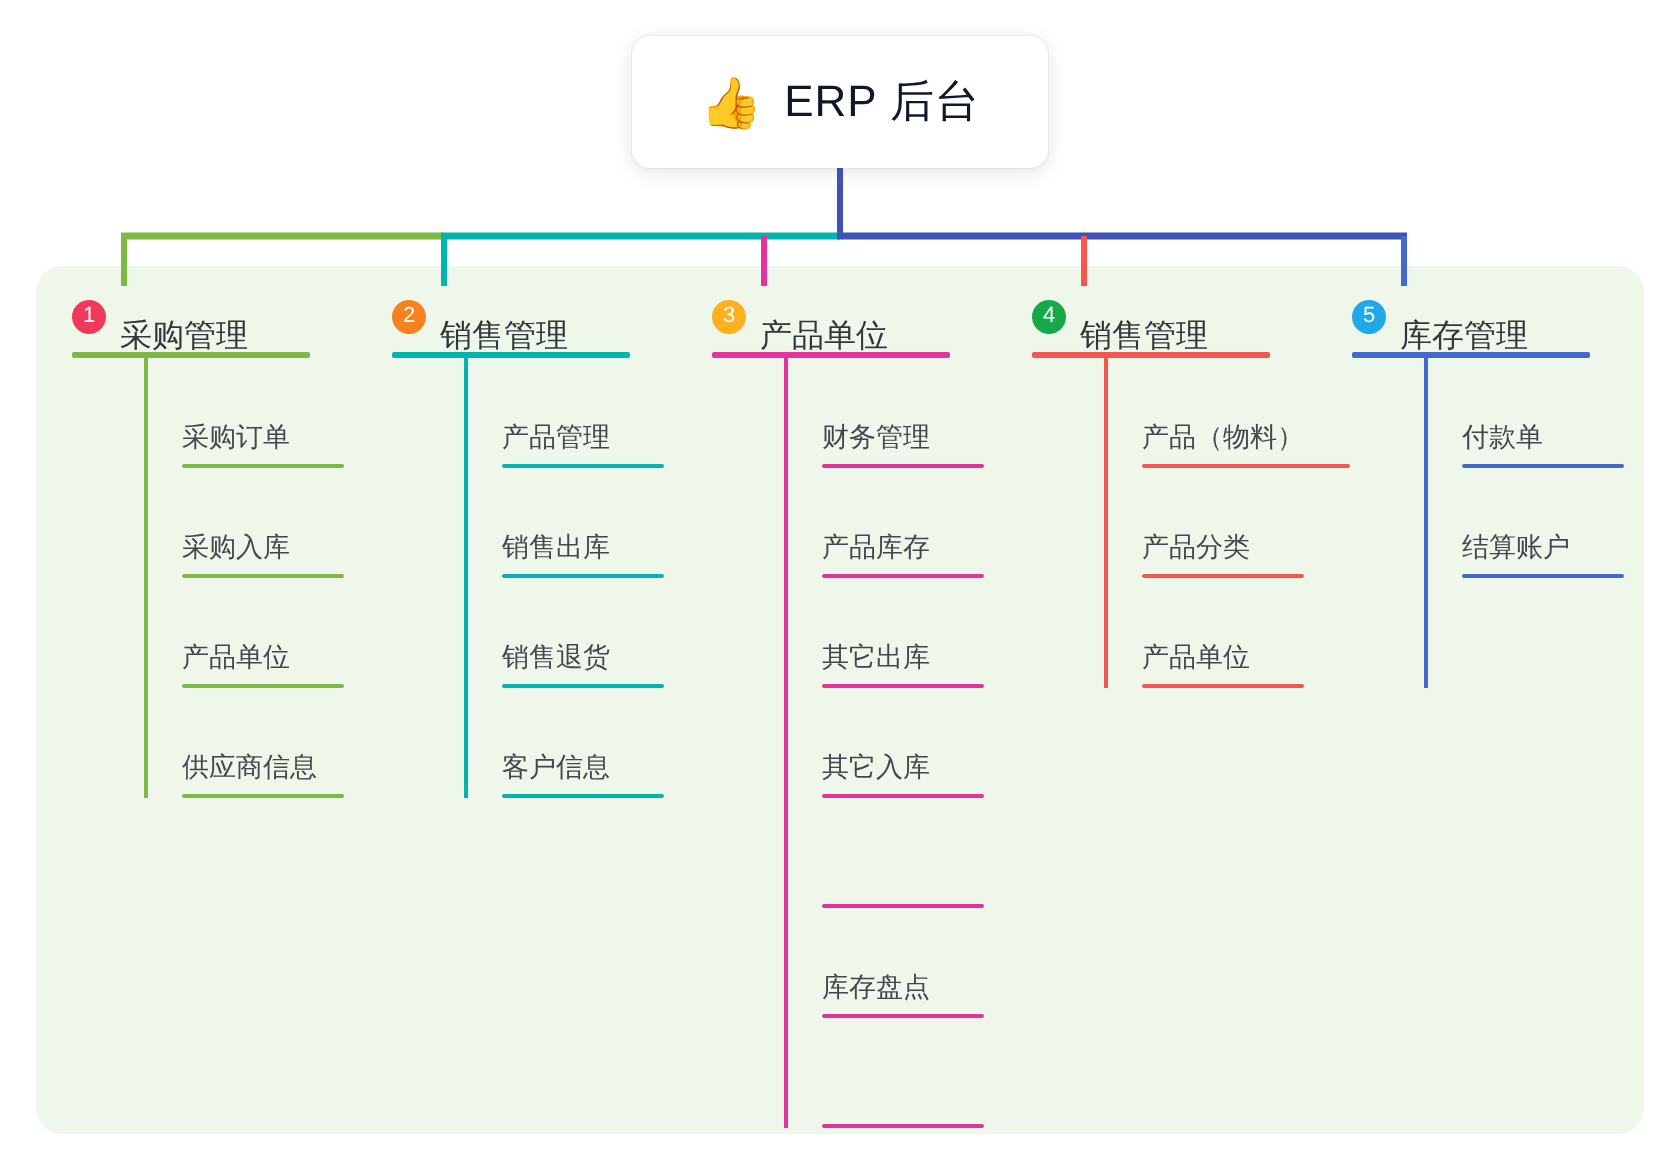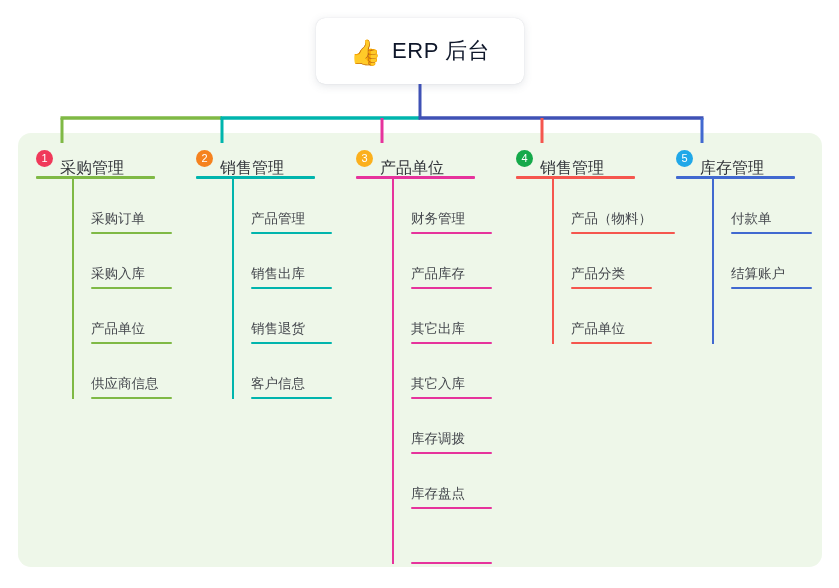--- a/index.html
+++ b/index.html
@@ -251,21 +251,20 @@
           </div>
           <div class="leaf">
             <div class="leaf-label">其它出库</div>
             <div class="leaf-rule" style="background: rgb(230, 51, 156);"></div>
           </div>
           <div class="leaf">
             <div class="leaf-label">其它入库</div>
             <div class="leaf-rule" style="background: rgb(230, 51, 156);"></div>
           </div>
           <div class="leaf">
-            <div class="leaf-label">库存调拨</div>
             <div class="leaf-rule" style="background: rgb(230, 51, 156);"></div>
           </div>
           <div class="leaf">
             <div class="leaf-label">库存盘点</div>
             <div class="leaf-rule" style="background: rgb(230, 51, 156);"></div>
           </div>
           <div class="leaf">
             <div class="leaf-rule" style="background: rgb(230, 51, 156);"></div>
           </div>
         </div>

